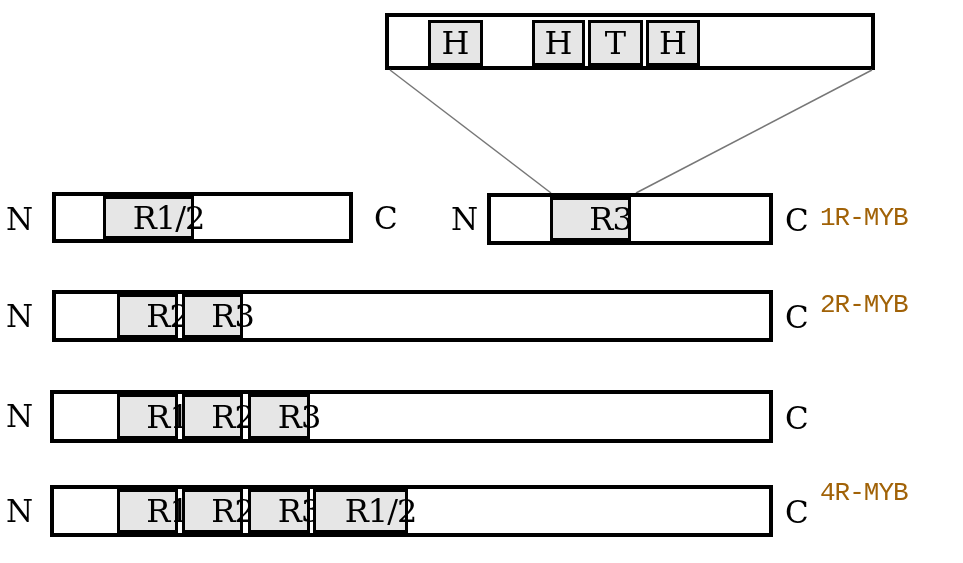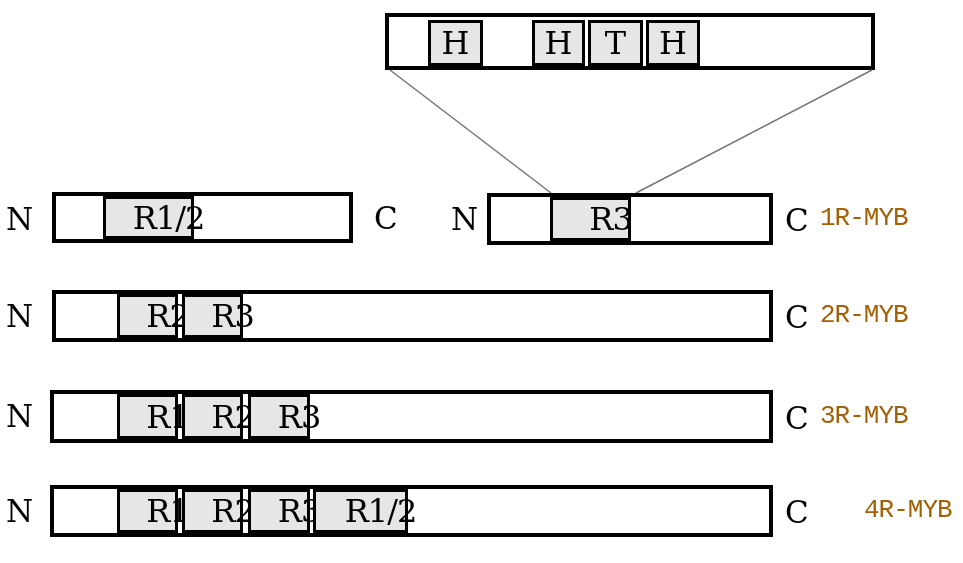--- a/index.html
+++ b/index.html
@@ -91,48 +91,47 @@
   <div class="terminus" style="left:6px;top:301px;">N</div>
   <div class="bar" style="left:52px;top:290px;width:721px;height:52px;">
     <div class="domain-box" style="left:61px;width:61px;">
         <span>R2</span>
       </div>
     <div class="domain-box" style="left:126px;width:61px;">
         <span>R3</span>
       </div>
   </div>
   <div class="terminus" style="left:785px;top:302px;">C</div>
-  <div class="type-label" style="left:820px;top:302px;">2R-MYB</div>
+  <div class="type-label" style="left:820px;top:292px;">2R-MYB</div>
 
   <div class="terminus" style="left:6px;top:401px;">N</div>
   <div class="bar" style="left:50px;top:390px;width:723px;height:53px;">
     <div class="domain-box" style="left:63px;width:61px;">
         <span>R1</span>
       </div>
     <div class="domain-box" style="left:128px;width:61px;">
         <span>R2</span>
       </div>
     <div class="domain-box" style="left:194px;width:62px;">
         <span>R3</span>
       </div>
   </div>
   <div class="terminus" style="left:785px;top:403px;">C</div>
-  <div class="type-label" style="left:820px;top:403px;">3R-MYB</div>
 
   <div class="terminus" style="left:6px;top:496px;">N</div>
   <div class="bar" style="left:50px;top:485px;width:723px;height:52px;">
     <div class="domain-box" style="left:63px;width:61px;">
         <span>R1</span>
       </div>
     <div class="domain-box" style="left:128px;width:61px;">
         <span>R2</span>
       </div>
     <div class="domain-box" style="left:194px;width:62px;">
         <span>R3</span>
       </div>
     <div class="domain-box" style="left:259px;width:95px;">
         <span>R1/2</span>
       </div>
   </div>
   <div class="terminus" style="left:785px;top:497px;">C</div>
-  <div class="type-label" style="left:820px;top:497px;margin-left:44px;">4R-MYB</div>
+  <div class="type-label" style="left:820px;top:480px;">4R-MYB</div>
 
 </div>
 
 </body></html>

